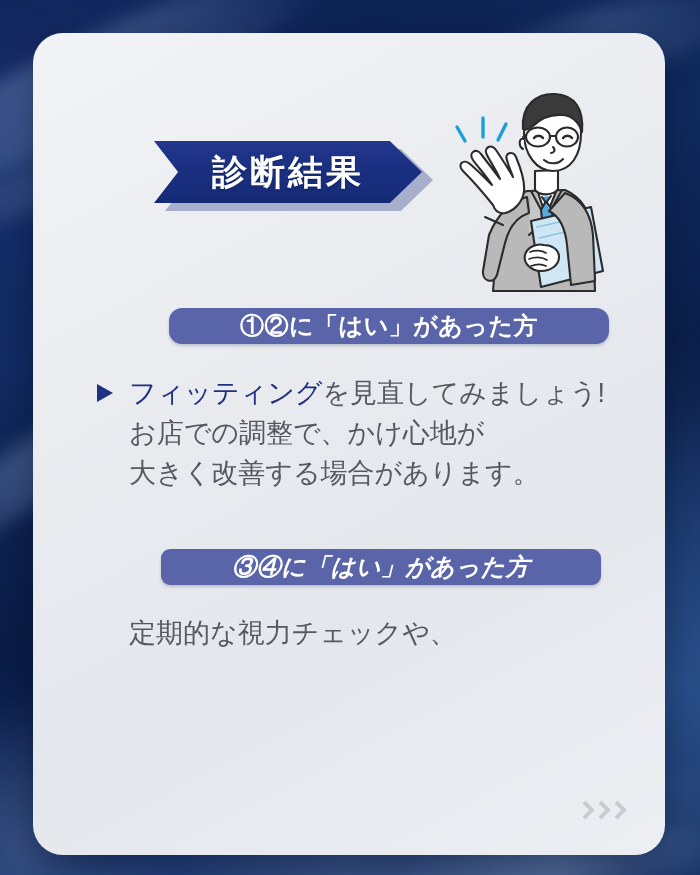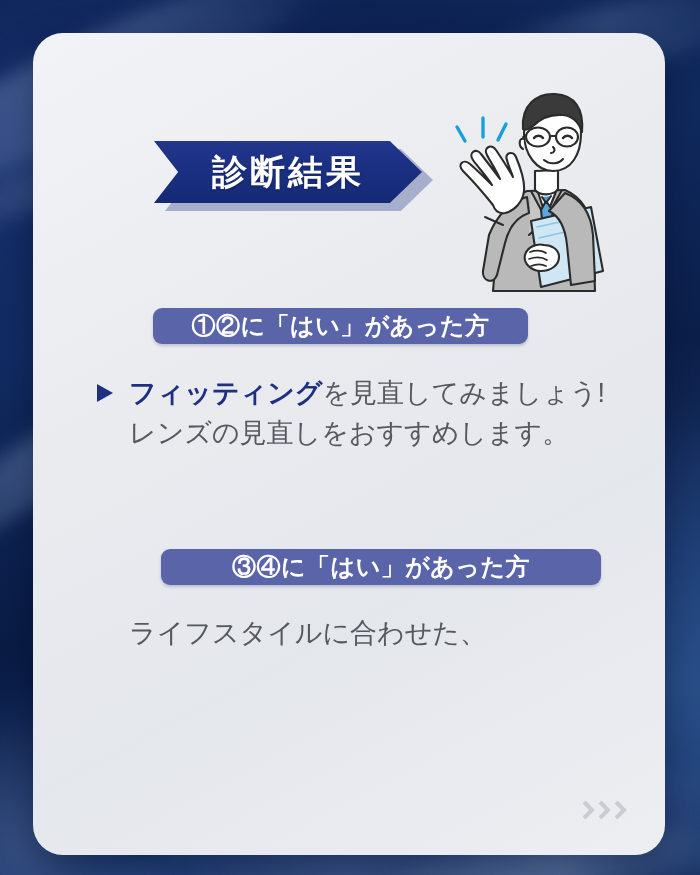--- a/index.html
+++ b/index.html
@@ -57,38 +57,38 @@
   #illustration { position:absolute; left:412px; top:52px; width:192px; height:212px; }
 
   
   .section-header {
     position:absolute; height:36px;
     background:#5a64a8; border-radius:9px;
     display:flex; align-items:center; justify-content:center;
     color:#ffffff; font-size:24px; font-weight:bold; letter-spacing:.5px;
     box-shadow:0 2px 3px rgba(40,50,100,.22);
   }
-  #header-1 { left:120px; top:275px; width:375px; }
-  #header-2 { left:128px; top:516px; width:440px; }
+  #header-1 { left:136px; top:275px; width:440px;border-radius:13px; }
+  #header-2 { left:128px; top:516px; width:440px;font-style:italic; }
 
   .body-block { position:absolute; left:62px; }
   #body-1 { top:340px; }
   #body-2 { top:580px; }
 
   .body-line {
     display:flex; align-items:flex-start;
     font-size:27px; line-height:40px; color:#55595f; white-space:nowrap;
   }
   .bullet {
     width:22px; height:40px; margin-right:12px; flex:0 0 auto;
     display:flex; align-items:center;
   }
   .bullet svg { display:block; }
   .indent { padding-left:34px; }
-  .kw { color:#1f3080; font-weight:bold;margin-top:46px; }
+  .kw { color:#1f3080; font-weight:normal;margin-top:46px; }
 
   
   #chevrons { position:absolute; right:38px; bottom:34px; display:flex; gap:2px; }
   #chevrons svg { display:block; }
 </style>
 </head>
 <body>
 
 <div id="bg">
   <div class="streak s1"></div>
@@ -179,29 +179,32 @@
     <div id="body-1" class="body-block">
       <div class="body-line">
         <span class="bullet">
           <svg viewBox="0 0 20 22" width="20" height="22">
               <polygon points="2,2 18,11 2,20" fill="#1f3080"></polygon>
             </svg>
         </span>
         <span><span class="kw">フィッティング</span><span>を見直してみましょう!</span></span>
       </div>
       <div class="body-line indent">
-        <span>レンズの見直しをおすすめします。</span>
+        <span>お店での調整で、かけ心地が</span>
+      </div>
+      <div class="body-line indent">
+        <span>大きく改善する場合があります。</span>
       </div>
     </div>
 
     <div id="header-2" class="section-header">③④に「はい」があった方</div>
 
     <div id="body-2" class="body-block">
       <div class="body-line indent">
-        <span>ライフスタイルに合わせた、</span>
+        <span>定期的な視力チェックや、</span>
       </div>
     </div>
 
     <div id="chevrons">
       <svg viewBox="0 0 14 22" width="14" height="22">
           <polyline points="3,3 11,11 3,19" fill="none" stroke="#c9ccd2" stroke-width="4" stroke-linecap="butt" stroke-linejoin="miter"></polyline>
         </svg>
       <svg viewBox="0 0 14 22" width="14" height="22">
           <polyline points="3,3 11,11 3,19" fill="none" stroke="#c9ccd2" stroke-width="4" stroke-linecap="butt" stroke-linejoin="miter"></polyline>
         </svg>

